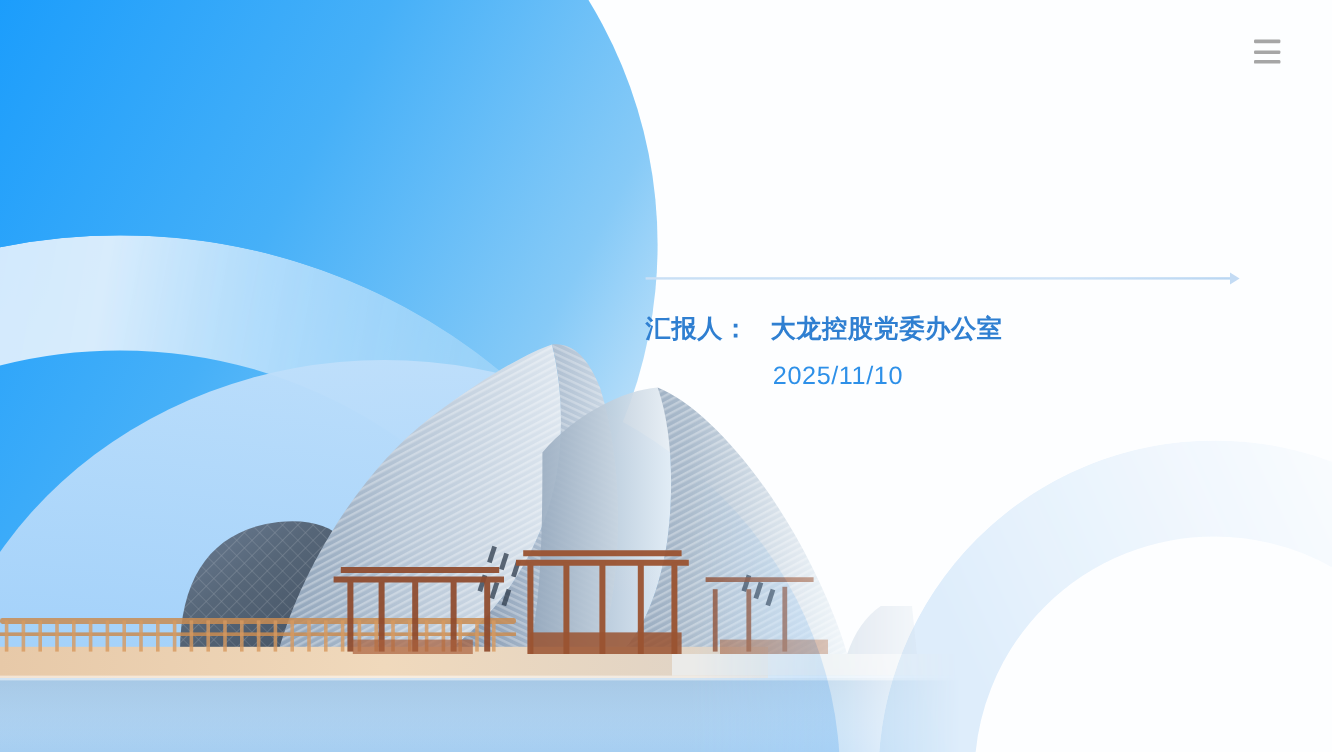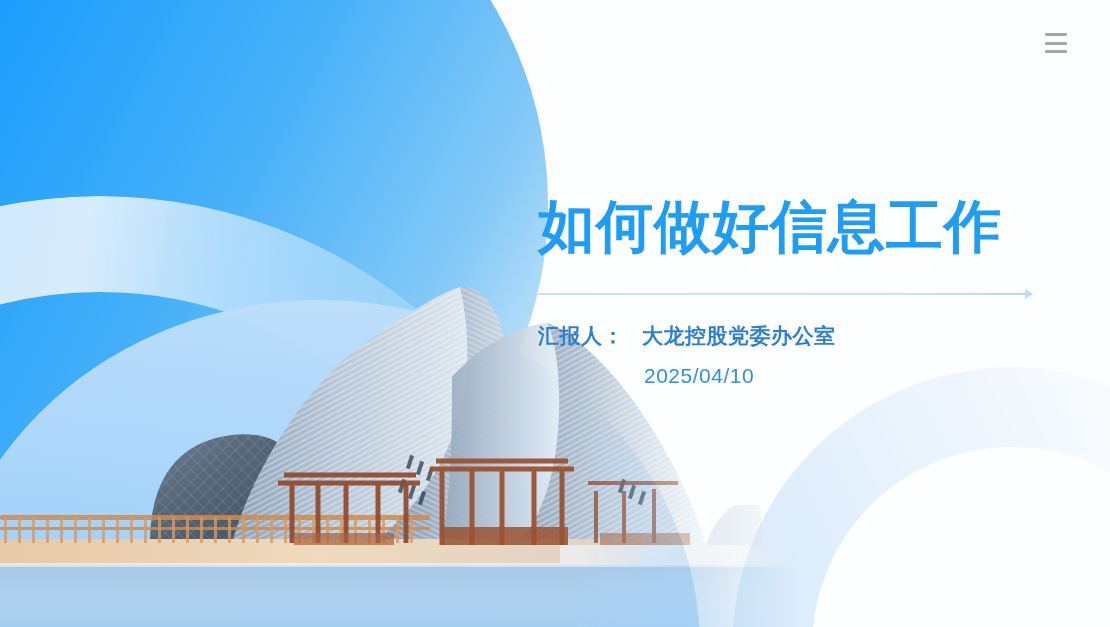--- a/index.html
+++ b/index.html
@@ -351,27 +351,26 @@
     </svg>
   </div>
 
   <div class="menu-btn">
     <span></span>
     <span></span>
     <span></span>
   </div>
 
   <div class="title-block">
-    <h1 class="main-title">如何做好信息工作</h1>
 
     <div class="rule">
       <div class="rule-line"></div>
       <div class="rule-head"></div>
     </div>
 
     <div class="byline">
       <span class="byline-label">汇报人：</span><span class="byline-value">大龙控股党委办公室</span>
     </div>
 
-    <div class="date-line">2025/04/10</div>
+    <div class="date-line">2025/11/10</div>
   </div>
 
 </div>
 
 </body></html>

